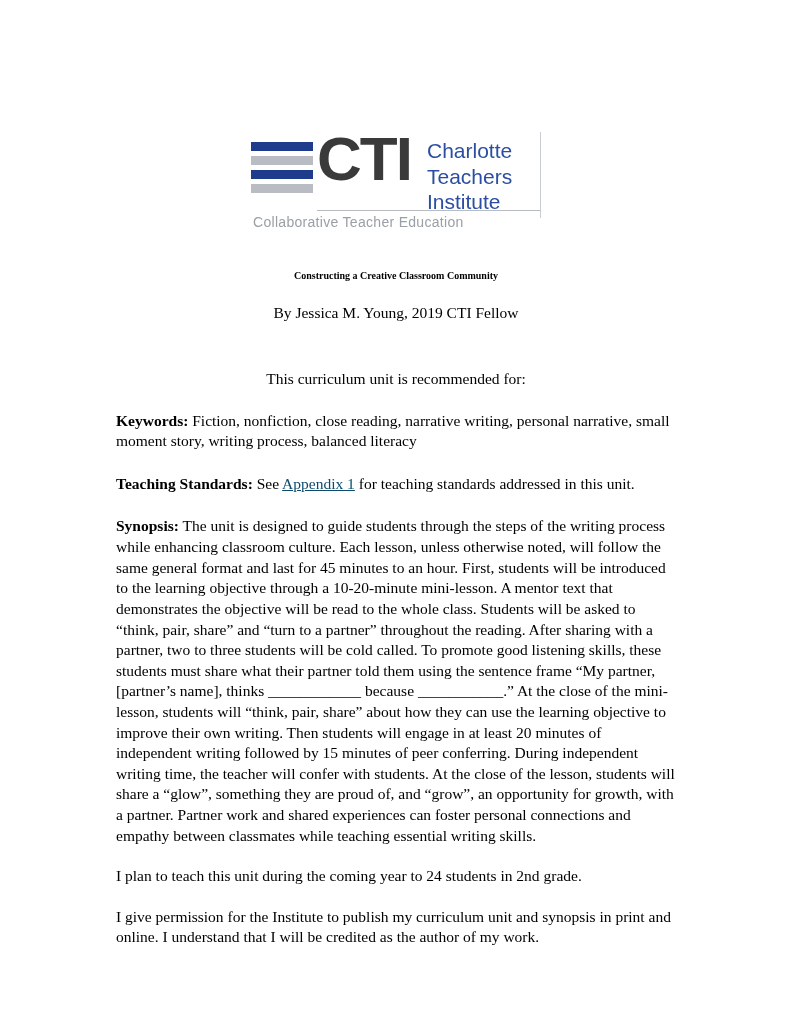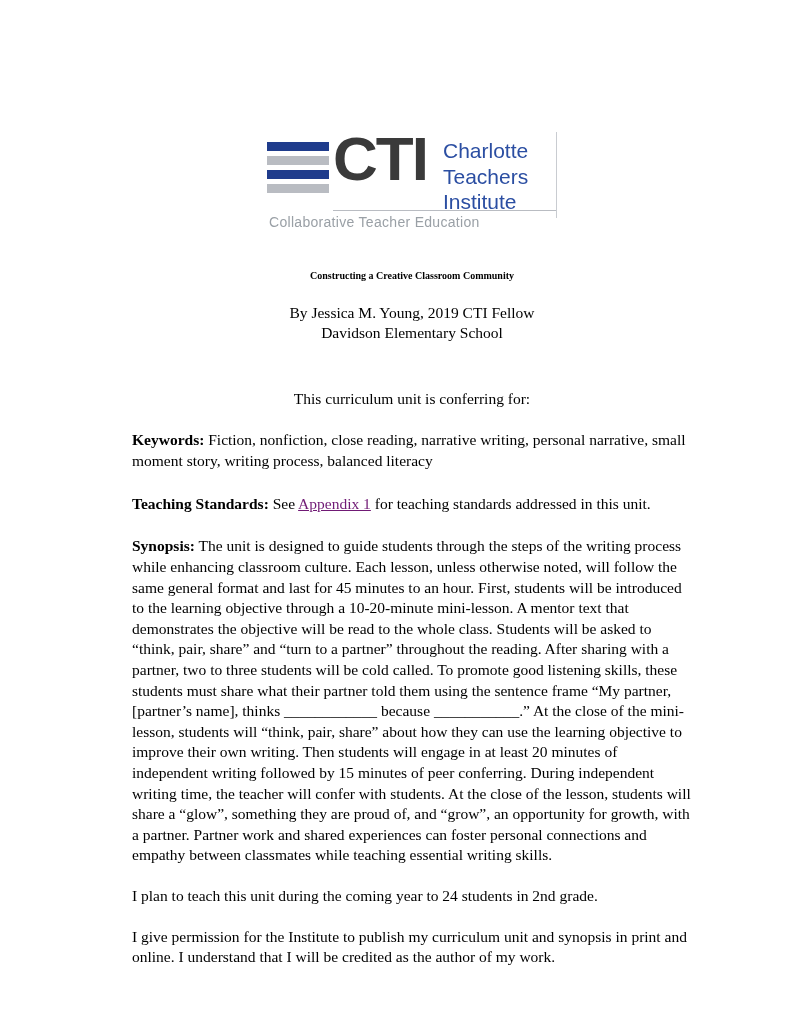--- a/index.html
+++ b/index.html
@@ -18,21 +18,20 @@
     position: relative;
     box-sizing: border-box;
     padding: 0;
     overflow: hidden;
   }
   .content {
     position: absolute;
     left: 116px;
     top: 0;
     width: 560px;
-    margin-left: 16px;
   }
 
   
   .logo-wrap {
     margin-top: 136px;
     display: flex;
     justify-content: center;
   }
   .logo {
     position: relative;
@@ -120,21 +119,21 @@
     line-height: 1.28;
   }
   .para {
     font-size: 15.5px;
     line-height: 1.33;
     margin-top: 22px;
     text-align: left;
   }
   .para b { font-weight: bold; }
   .link {
-    color: #701a75;
+    color: #0c4a6e;
     text-decoration: underline;
   }
   .spacer-sm { margin-top: 20px; }
 </style>
 </head>
 <body>
 
 <div class="page">
   <div class="content">
 
@@ -155,25 +154,24 @@
         <div class="logo-rule"></div>
         <div class="logo-tag">Collaborative Teacher Education</div>
         <div class="logo-edge"></div>
       </div>
     </div>
 
     <div class="title">Constructing a Creative Classroom Community</div>
 
     <div class="byline">
       <div>By Jessica M. Young, 2019 CTI Fellow</div>
-      <div>Davidson Elementary School</div>
     </div>
 
     <div class="recommend">
-      <div>This curriculum unit is conferring for:</div>
+      <div>This curriculum unit is recommended for:</div>
     </div>
 
     <div class="para">
       <b>Keywords:</b><span>  Fiction, nonfiction, close reading, narrative writing, personal narrative, small moment story, writing process, balanced literacy</span>
     </div>
 
     <div class="para">
       <b>Teaching Standards:</b><span> See </span><a class="link" href="#">Appendix 1</a><span> for teaching standards addressed in this unit.</span>
     </div>
 

